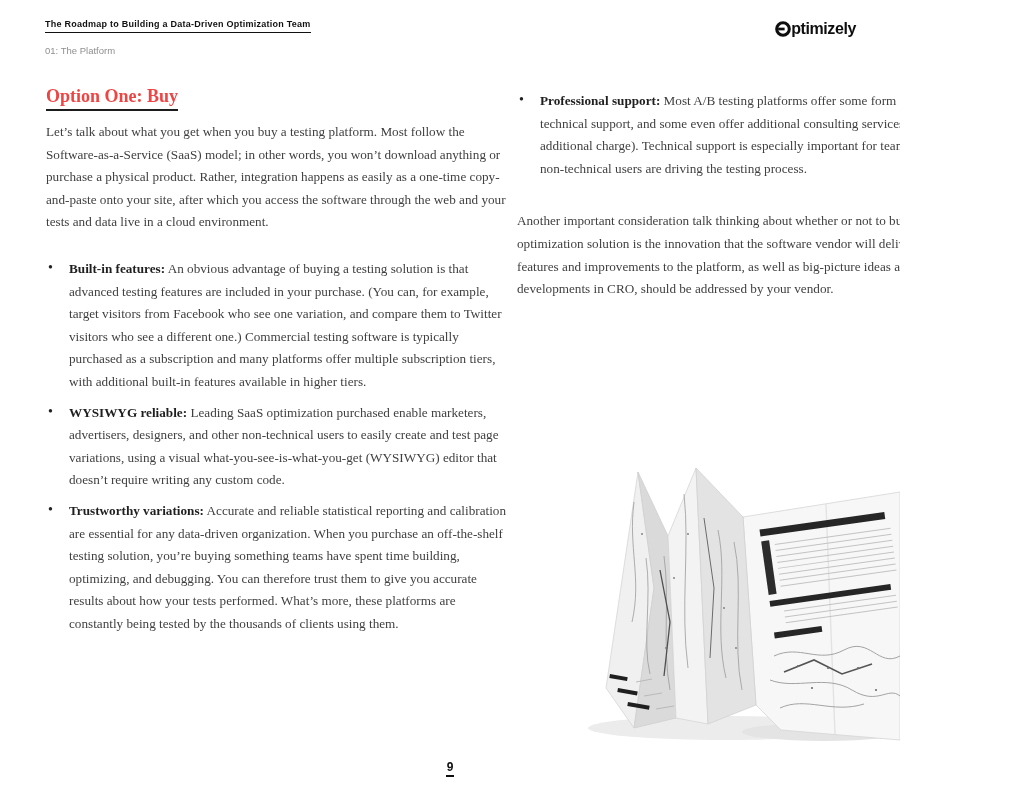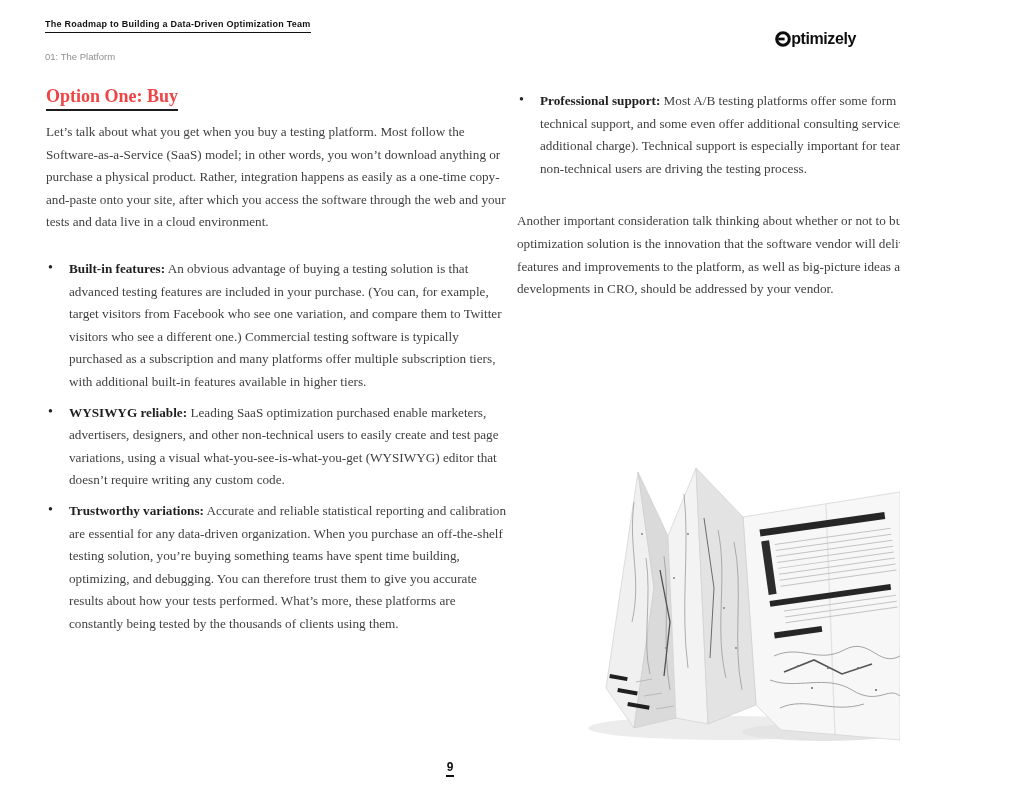--- a/index.html
+++ b/index.html
@@ -4,24 +4,24 @@
 <title>Document</title>
 <style>
   html,body{margin:0;padding:0;background:#ffffff;}
   .page{position:relative;width:900px;height:791px;background:#ffffff;overflow:hidden;
         font-family:"Liberation Serif",serif;color:#3f3f3f;}
 
   
   .hdr{position:absolute;left:45px;top:13px;font-family:"Liberation Sans",sans-serif;}
   .hdr-title{display:inline-block;font-size:9px;font-weight:bold;letter-spacing:.25px;color:#111;
              padding-bottom:3px;border-bottom:1.5px solid #111;}
-  .hdr-sub{margin-top:18px;font-size:9.5px;color:#8f8f8f;}
+  .hdr-sub{margin-top:12px;font-size:9.5px;color:#8f8f8f;}
 
   
-  .logo{position:absolute;right:44px;top:30px;display:flex;align-items:flex-start;}
+  .logo{position:absolute;right:44px;top:20px;display:flex;align-items:flex-start;}
   .logo-o{width:18px;height:18px;margin-right:-1px;}
   .logo-rest{font-family:"Liberation Sans",sans-serif;font-weight:bold;font-size:16px;
              letter-spacing:-.4px;color:#0e0e0e;}
 
   
   .col{position:absolute;width:462px;font-size:13.2px;line-height:22.6px;color:#3f3f3f;}
   .col-left{left:46px;top:86px;}
   .col-right{left:517px;top:90px;}
 
   .option-heading{display:inline-block;margin:0 0 10px 0;font-size:18px;line-height:21px;

